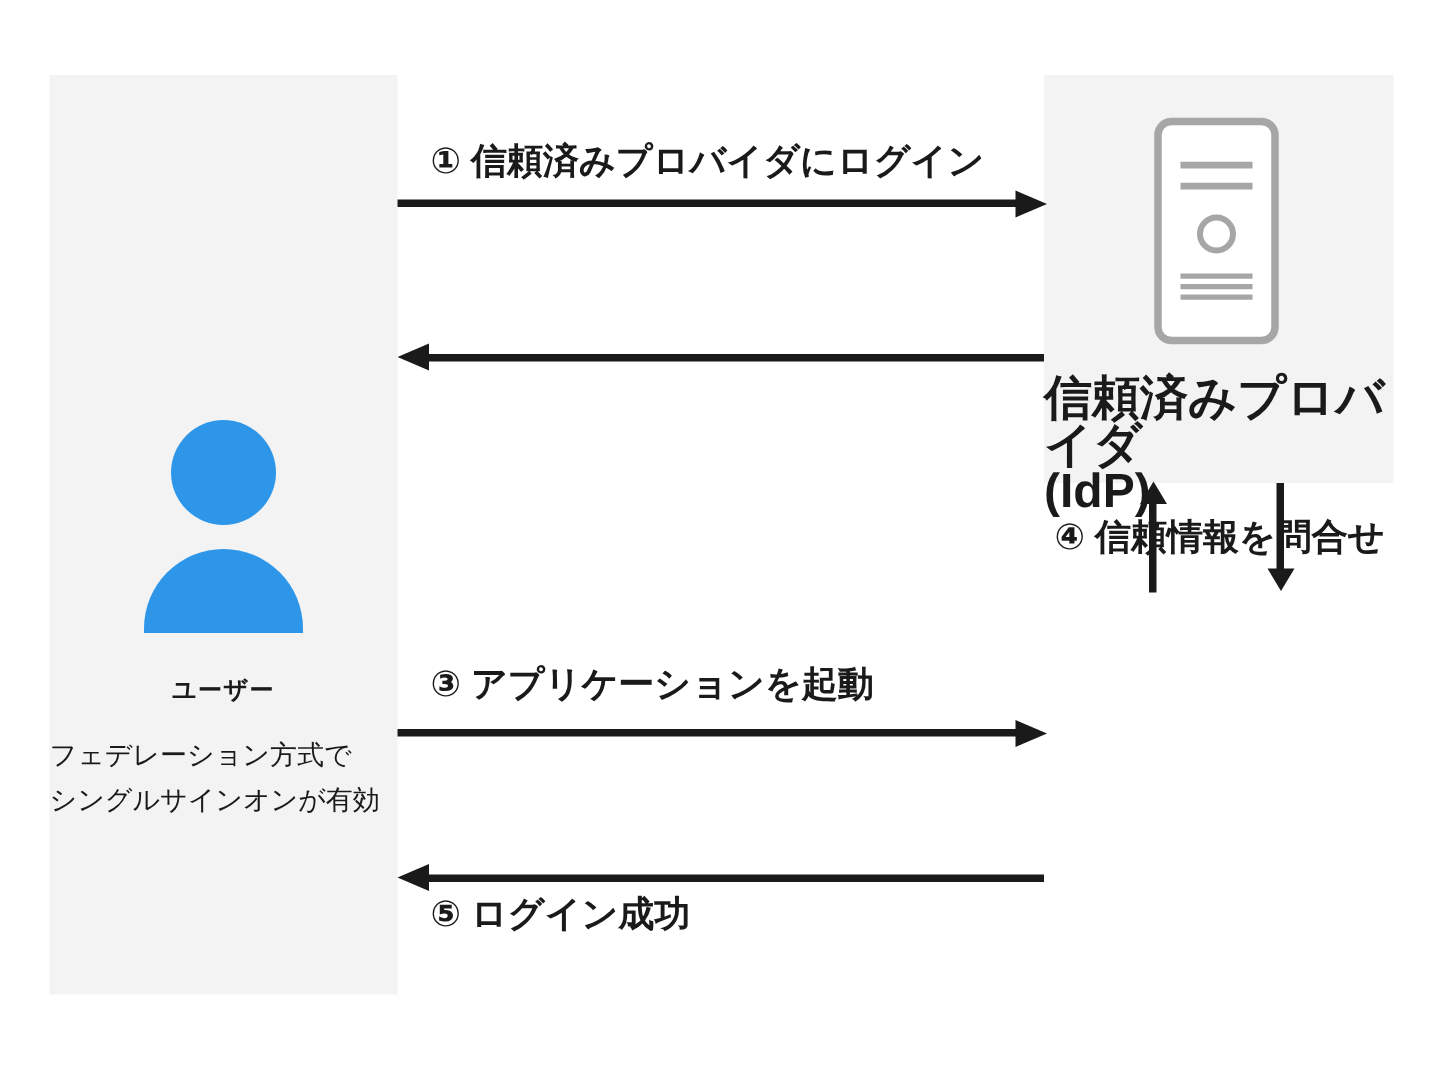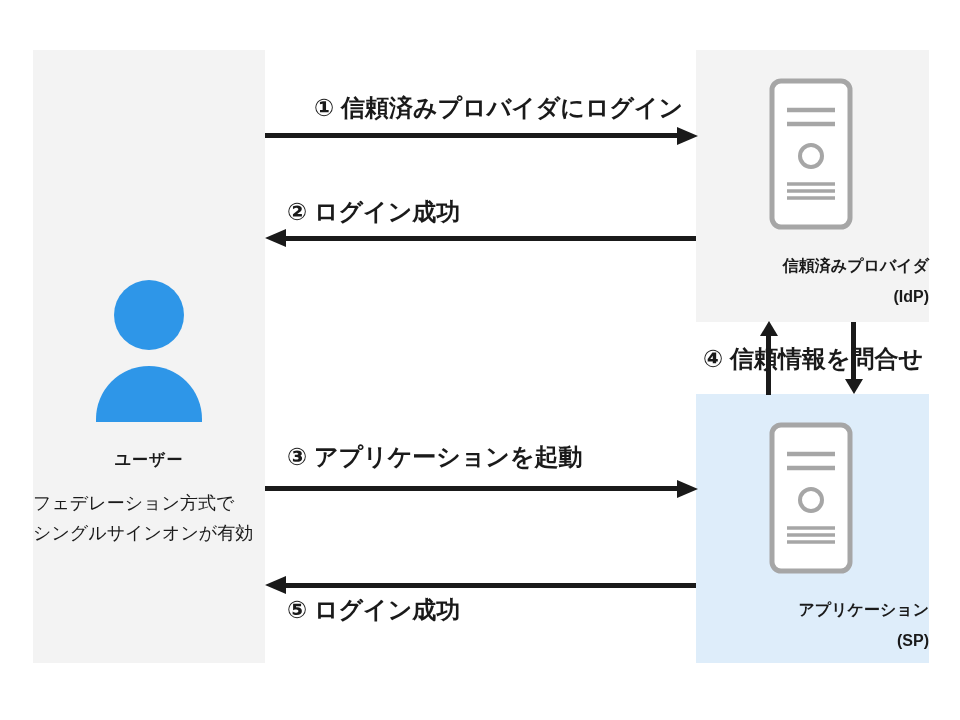--- a/index.html
+++ b/index.html
@@ -62,21 +62,21 @@
   }
 
   
   .server-icon { position: absolute; left: 73px; top: 28px; }
   .server-icon rect { fill: #ffffff; stroke: var(--server-icon-gray, #a6a6a6); }
   .server-icon line { stroke: var(--server-icon-gray, #a6a6a6); }
   .server-icon circle { fill: none; stroke: var(--server-icon-gray, #a6a6a6); }
 
   .panel-title {
     position: absolute; left: 0; top: 200px; width: 100%;
-    text-align: right; font-size: 16px; font-weight: bold; line-height: 31px;
+    text-align: left; font-size: 32px; font-weight: bold; line-height: 31px;
   }
 
   
   .arrow-shaft {
     position: absolute; height: 5px;
     background: var(--arrow, #1a1a1a);
   }
   .arrow-head-right {
     position: absolute; width: 0; height: 0;
     border-top: 9px solid transparent;
@@ -121,21 +121,21 @@
   #vshaft-down { left: 851px; top: 322px; height: 58px; }
   #vhead-down  { left: 845px; top: 379px; }
 
   .flow-label {
     position: absolute;
     font-size: 24px; font-weight: bold; line-height: 30px;
     white-space: nowrap;
     color: var(--text, #1a1a1a);
     z-index: 5;
   }
-  #flow1-label { left: 287px; top: 93px; margin-left: 27px; }
+  #flow1-label { left: 287px; top: 93px; }
   #flow2-label { left: 287px; top: 197px; }
   #flow3-label { left: 287px; top: 442px; }
   #flow4-label { left: 703px; top: 344px; }
   #flow5-label { left: 287px; top: 551px; margin-top: 44px; }
 </style>
 </head>
 <body>
 
 <div class="canvas">
 
@@ -160,41 +160,25 @@
       <line x1="18" y1="106" x2="66" y2="106" stroke-width="3.5"></line>
       <line x1="18" y1="113" x2="66" y2="113" stroke-width="3.5"></line>
       <line x1="18" y1="120" x2="66" y2="120" stroke-width="3.5"></line>
     </svg>
     <div class="panel-title">
       <div>信頼済みプロバイダ</div>
       <div>(IdP)</div>
     </div>
   </div>
 
-  <div class="panel sp-panel">
-    <svg class="server-icon" width="84" height="152" viewBox="0 0 84 152">
-      <rect x="3" y="3" width="78" height="146" rx="9" stroke-width="5"></rect>
-      <line x1="18" y1="32" x2="66" y2="32" stroke-width="4.5"></line>
-      <line x1="18" y1="46" x2="66" y2="46" stroke-width="4.5"></line>
-      <circle cx="42" cy="78" r="11" stroke-width="4"></circle>
-      <line x1="18" y1="106" x2="66" y2="106" stroke-width="3.5"></line>
-      <line x1="18" y1="113" x2="66" y2="113" stroke-width="3.5"></line>
-      <line x1="18" y1="120" x2="66" y2="120" stroke-width="3.5"></line>
-    </svg>
-    <div class="panel-title">
-      <div>アプリケーション</div>
-      <div>(SP)</div>
-    </div>
-  </div>
 
   <div class="flow-label" id="flow1-label">① 信頼済みプロバイダにログイン</div>
   <div class="arrow-shaft" id="shaft1"></div>
   <div class="arrow-head-right" id="head1"></div>
 
-  <div class="flow-label" id="flow2-label">② ログイン成功</div>
   <div class="arrow-shaft" id="shaft2"></div>
   <div class="arrow-head-left" id="head2"></div>
 
   <div class="flow-label" id="flow3-label">③ アプリケーションを起動</div>
   <div class="arrow-shaft" id="shaft3"></div>
   <div class="arrow-head-right" id="head3"></div>
 
   <div class="v-shaft" id="vshaft-up"></div>
   <div class="arrow-head-up" id="vhead-up"></div>
   <div class="v-shaft" id="vshaft-down"></div>

